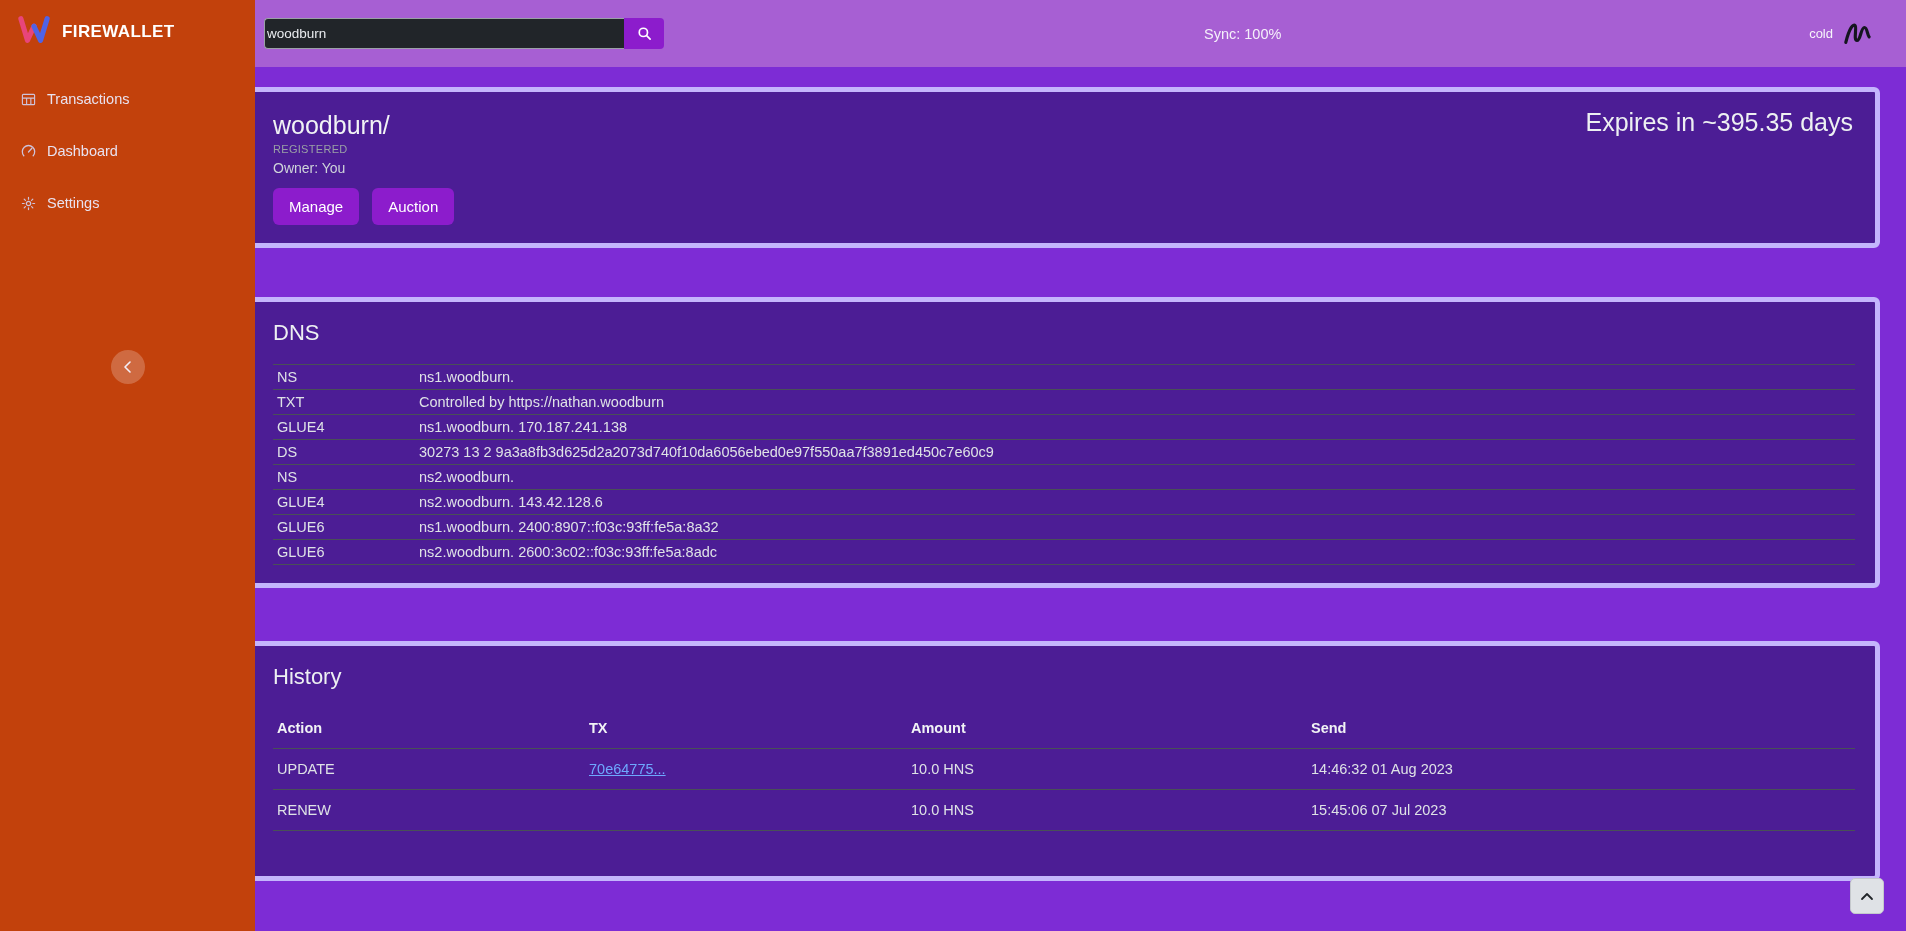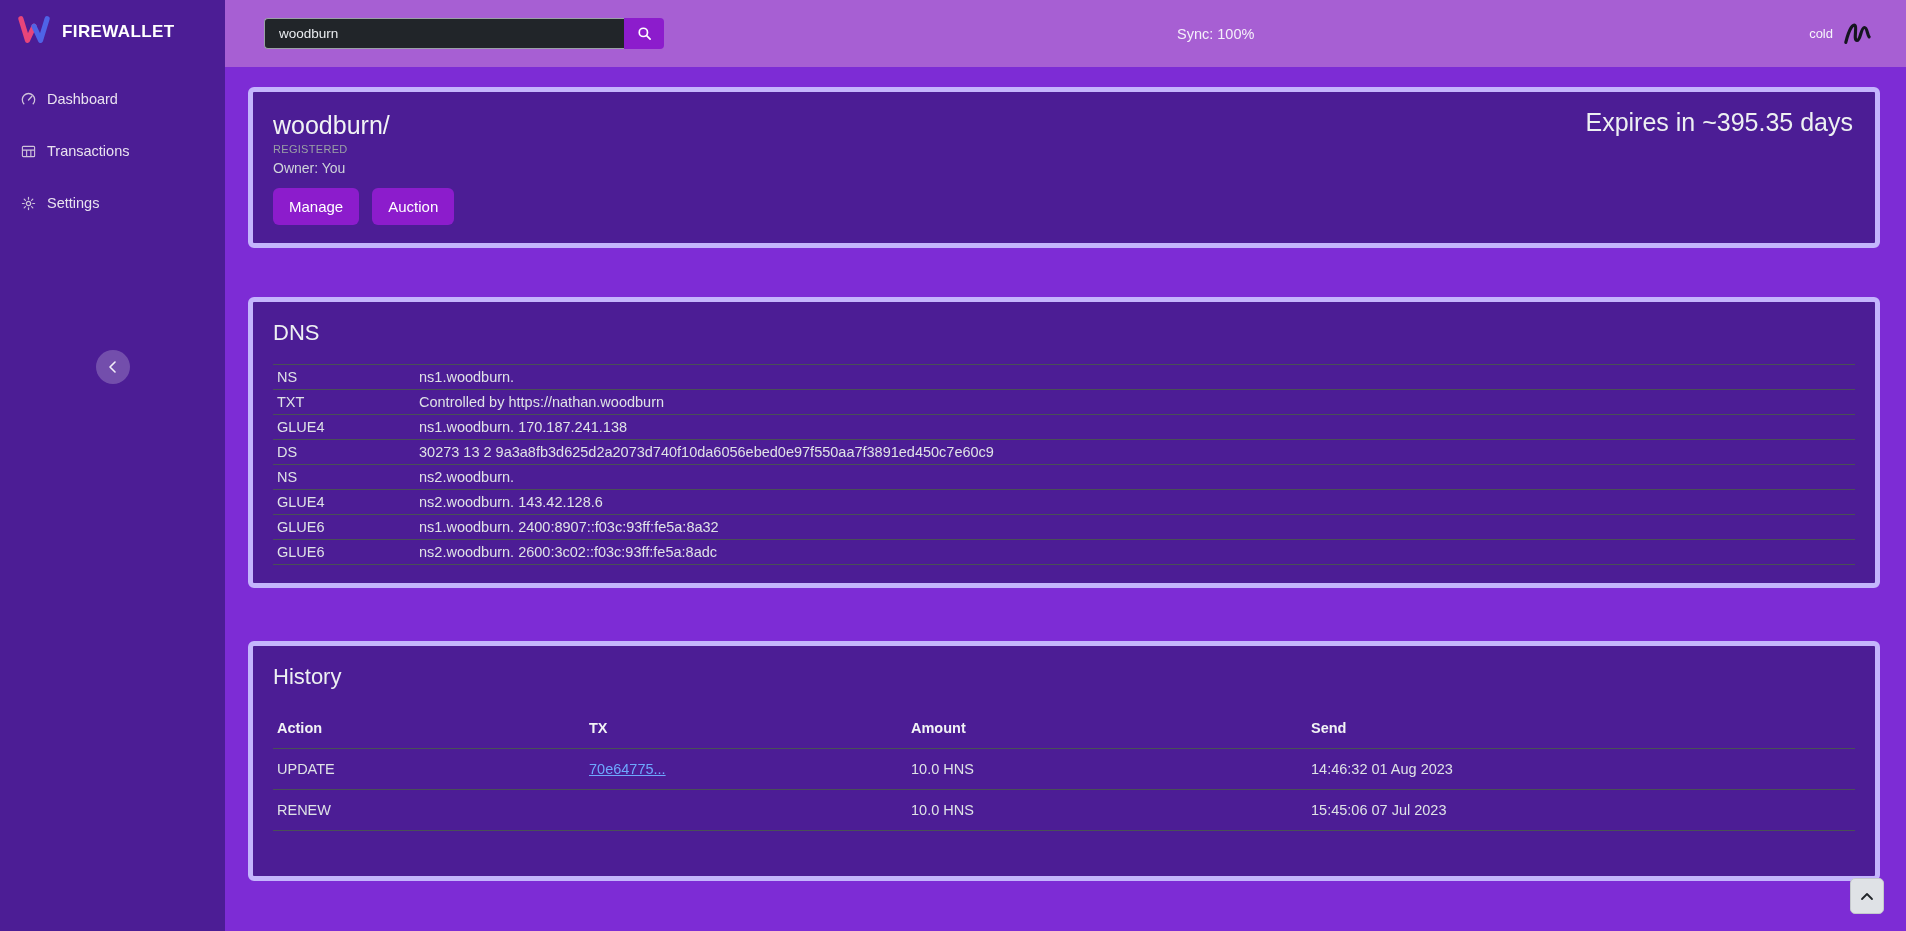--- a/index.html
+++ b/index.html
@@ -1,36 +1,36 @@
 <!DOCTYPE html>
 <html><head>
 <meta charset="utf-8">
 <style>
   * { margin:0; padding:0; box-sizing:border-box; }
   html, body { width:1906px; height:931px; overflow:hidden; }
   body { font-family:"Liberation Sans", sans-serif; background:#7d2cd5; }
 
   
-  .sidebar { position:fixed; left:0; top:0; width:225px; height:100%; background:#4c1d95; z-index:10; }
+  .sidebar { position:fixed; left:0; top:0; width:255px; height:100%; background:#c2410c; z-index:10; }
   .brand { display:flex; align-items:center; gap:10px; padding:15px 14px 10px 16px; }
   .brand-name { font-size:17px; font-weight:bold; letter-spacing:.4px; color:#ffffff; }
   .menu { list-style:none; margin-top:14px; }
   .side-item { height:52px; display:flex; align-items:center; gap:11px; padding:0 20px; font-size:14.5px; color:#e9e2f0; cursor:pointer; }
   .side-item .icon { width:16px; height:16px; display:inline-flex; align-items:center; justify-content:center; color:#cfc3da; }
   .collapse-btn { position:absolute; top:350px; left:50%; transform:translateX(-50%); width:34px; height:34px; border-radius:50%;
     background:rgba(255,255,255,.22); border:none; display:flex; align-items:center; justify-content:center; cursor:pointer; }
 
   
   .topbar { position:fixed; left:225px; top:0; right:0; height:67px; background:#a75fd3; z-index:9; }
   .search-wrap { position:absolute; left:39px; top:18px; display:flex; }
   .search-input { width:360px; height:31px; background:#212529; border:1px solid #9aa0a6; border-right:none;
-    border-radius:4px 0 0 4px; color:#e9ecef; font-size:13.5px; padding:0 14px; outline:none; font-family:inherit; }
+    border-radius:4px 0 0 4px; color:#e9ecef; font-size:13.5px; padding:0 2px; outline:none; font-family:inherit; }
   .search-btn { width:40px; height:31px; background:#8c1ccc; border:none; border-radius:0 4px 4px 0;
     display:flex; align-items:center; justify-content:center; cursor:pointer; }
-  .sync { position:absolute; left:952px; top:0; height:67px; display:flex; align-items:center; color:#f5f0fa; font-size:14.5px; }
+  .sync { position:absolute; left:979px; top:0; height:67px; display:flex; align-items:center; color:#f5f0fa; font-size:14.5px; }
   .top-right { position:absolute; right:34px; top:0; height:67px; display:flex; align-items:center; gap:9px; }
   .wallet-label { color:#f8f5fb; font-size:13px; }
   .wallet-logo { display:inline-flex; }
 
   
   .main { position:absolute; left:225px; top:67px; right:0; bottom:0; overflow:hidden; padding:20px 26px 0 23px; }
   .card { background:#4c1d95; border:5px solid #c4b5fd; border-radius:6px; color:#dee2e6; padding:18px 20px; position:relative; }
 
   .domain-card { height:161px; margin-bottom:49px; }
   .domain-title { font-size:25px; font-weight:400; color:#f1f3f5; line-height:30px; }
@@ -71,36 +71,36 @@
       <svg width="36" height="30" viewBox="0 0 38 32">
         <path d="M5 4 L12 27 L19 12" stroke="#e8457a" stroke-width="5.5" fill="none" stroke-linecap="round" stroke-linejoin="round"></path>
         <path d="M19 12 L26 27 L33 4" stroke="#4f63e6" stroke-width="5.5" fill="none" stroke-linecap="round" stroke-linejoin="round"></path>
       </svg>
     </span>
     <span class="brand-name">FIREWALLET</span>
   </div>
   <ul class="menu" id="sidebar-menu">
   <li class="side-item">
     <span class="icon">
+          <svg width="15" height="15" viewBox="0 0 16 16" fill="none" stroke="currentColor" stroke-width="1.2">
+            <rect x="1.5" y="2.5" width="13" height="11" rx="1"></rect>
+            <path d="M1.5 6.5 H14.5 M6 6.5 V13.5 M10.5 6.5 V13.5"></path>
+          </svg>
+        </span>
+    <span class="side-label">Transactions</span>
+  </li>
+
+  <li class="side-item">
+    <span class="icon">
           <svg width="15" height="15" viewBox="0 0 16 16" fill="none" stroke="currentColor" stroke-width="1.4">
             <path d="M3 12.5 A6.6 6.6 0 1 1 13 12.5" stroke-linecap="round"></path>
             <path d="M8 8.5 L11.6 4.6" stroke-linecap="round"></path>
           </svg>
         </span>
     <span class="side-label">Dashboard</span>
-  </li>
-
-  <li class="side-item">
-    <span class="icon">
-          <svg width="15" height="15" viewBox="0 0 16 16" fill="none" stroke="currentColor" stroke-width="1.2">
-            <rect x="1.5" y="2.5" width="13" height="11" rx="1"></rect>
-            <path d="M1.5 6.5 H14.5 M6 6.5 V13.5 M10.5 6.5 V13.5"></path>
-          </svg>
-        </span>
-    <span class="side-label">Transactions</span>
   </li>
 
 
 
   <li class="side-item">
     <span class="icon">
           <svg width="15" height="15" viewBox="0 0 16 16" fill="none" stroke="currentColor" stroke-width="1.3">
             <circle cx="8" cy="8" r="2.3"></circle>
             <path d="M8 1.5 V3.4 M8 12.6 V14.5 M1.5 8 H3.4 M12.6 8 H14.5 M3.4 3.4 L4.7 4.7 M11.3 11.3 L12.6 12.6 M12.6 3.4 L11.3 4.7 M4.7 11.3 L3.4 12.6" stroke-linecap="round"></path>
           </svg>

